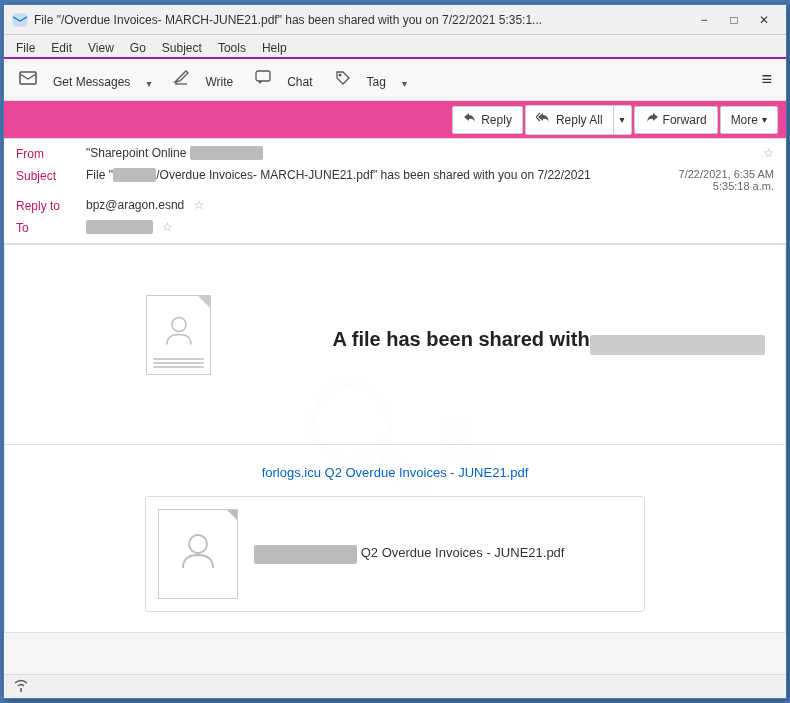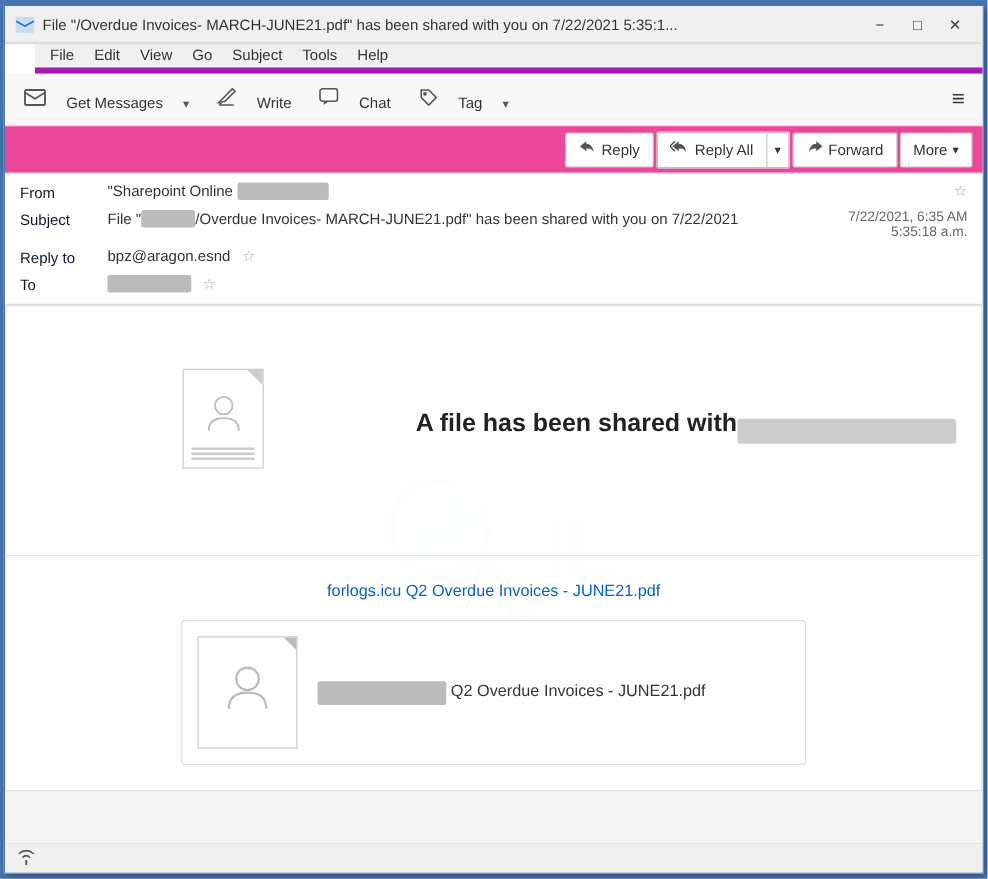--- a/index.html
+++ b/index.html
@@ -66,24 +66,23 @@
       display: flex;
       align-items: center;
       justify-content: center;
     }
 
     
     .menubar {
       background: #f0f0f0;
       height: 24px;
       display: flex;
-      align-items: flex-start;
+      align-items: flex-end;
       padding: 0 4px;
-      border-bottom: 5px solid #a21caf;
-      margin-left: 24px;
+      border-bottom: 2px solid #a21caf;
     }
     .menu-item {
       padding: 2px 8px;
       font-size: 12px;
       cursor: pointer;
       color: #333;
     }
 
     
     .toolbar {
@@ -163,21 +162,21 @@
       border-bottom: 1px solid #ddd;
       padding: 4px 0;
     }
     .header-row {
       display: flex;
       align-items: flex-start;
       padding: 3px 12px;
       min-height: 22px;
     }
     .header-label {
-      color: #0f172a;
+      color: #be185d;
       font-size: 12px;
       width: 70px;
       flex-shrink: 0;
       padding-top: 1px;
     }
     .header-value {
       font-size: 12px;
       color: #333;
       flex: 1;
     }

